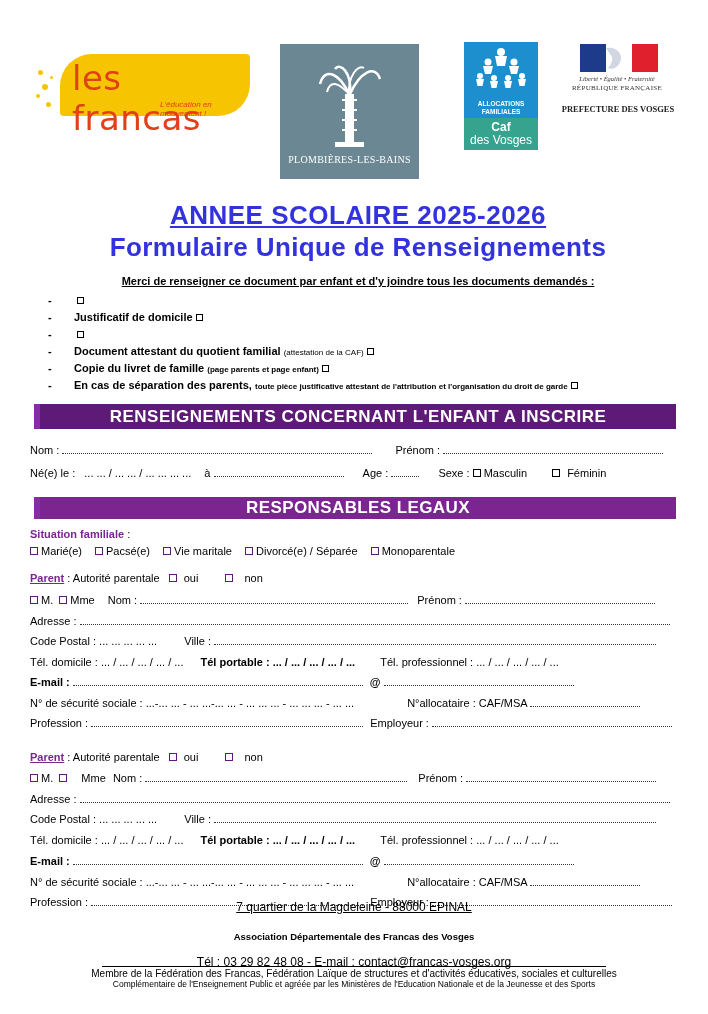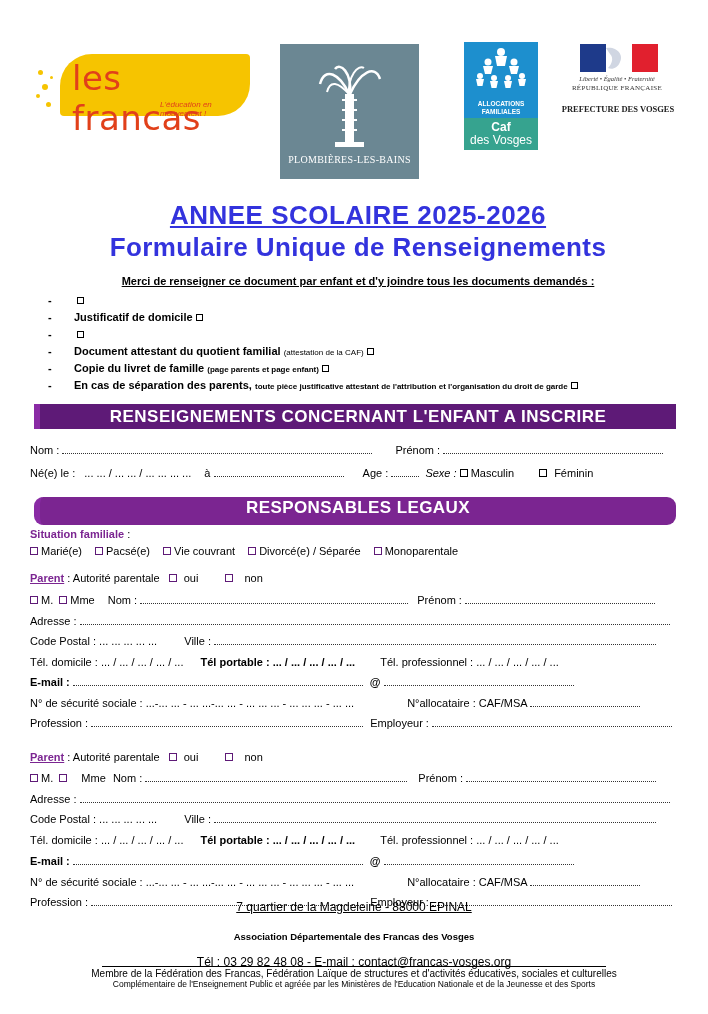--- a/index.html
+++ b/index.html
@@ -37,21 +37,21 @@
   .doc-list { left: 48px; top: 292px; width: 660px; list-style: none; }
   .doc-list li { font-size: 11px; font-weight: bold; height: 17px; line-height: 17px; position: relative; padding-left: 26px; white-space: nowrap; }
   .doc-list li .dash { position: absolute; left: 0; top: 0; }
   .doc-list li .small { font-size: 8px; font-weight: normal; }
   .doc-list li .small-b { font-size: 8px; font-weight: bold; }
   .cb { display: inline-block; width: 7px; height: 7px; border: 1px solid #000; margin-left: 3px; vertical-align: middle; position: relative; top: -1px; }
 
   
   .section-bar { left: 34px; width: 642px; background: #5e1a77; color: #fff; font-weight: bold; text-align: center; border-left: 6px solid #8a2ba5; }
   .bar-1 { top: 404px; height: 25px; font-size: 17px; line-height: 25px; letter-spacing: 0.5px; }
-  .bar-2 { top: 497px; height: 28px; font-size: 17px; line-height: 22px; letter-spacing: 0.4px; background: #7b2591; border-radius: 9px; }
+  .bar-2 { top: 497px; height: 22px; font-size: 17px; line-height: 22px; letter-spacing: 0.4px; background: #7b2591; }
 
   
   .row { position: absolute; font-size: 11px; white-space: nowrap; }
   .dots { display: inline-block; border-bottom: 1px dotted #333; height: 9px; vertical-align: baseline; }
   .label { display: inline-block; }
   .bold { font-weight: bold; }
   .purple { color: #7b2591; font-weight: bold; }
   .u { text-decoration: underline; }
   .sq { display: inline-block; width: 8px; height: 8px; border: 1.3px solid #5e1a77; vertical-align: middle; margin-right: 3px; position: relative; top: -1px; }
   .sq-black { border-color: #000; }
@@ -163,34 +163,34 @@
   <span class="dots" style="width:220px;"></span>
 </div>
 
 <div class="row" style="left:30px;top:467px;">
   <span class="label">Né(e) le :</span>
   <span class="label" style="margin-left:6px;">... ... / ... ... / ... ... ... ...</span>
   <span class="label" style="margin-left:10px;">à</span>
   <span class="dots" style="width:130px;"></span>
   <span class="label" style="margin-left:16px;">Age :</span>
   <span class="dots" style="width:28px;"></span>
-  <span class="label" style="margin-left:3px;font-style:italic;">Sexe :</span>
+  <span class="label" style="margin-left:16px;">Sexe :</span>
   <span class="sq sq-black"></span><span>Masculin</span>
   <span class="sq sq-black" style="margin-left:22px;"></span><span style="margin-left:4px;">Féminin</span>
 </div>
 
 <div class="abs section-bar bar-2">RESPONSABLES LEGAUX</div>
 
 <div class="row" style="left:30px;top:528px;">
   <span class="purple">Situation familiale</span><span> :</span>
 </div>
 <div class="row" style="left:30px;top:545px;">
   <span class="sq"></span><span>Marié(e)</span>
   <span class="sq" style="margin-left:10px;"></span><span>Pacsé(e)</span>
-  <span class="sq" style="margin-left:10px;"></span><span>Vie couvrant</span>
+  <span class="sq" style="margin-left:10px;"></span><span>Vie maritale</span>
   <span class="sq" style="margin-left:10px;"></span><span>Divorcé(e) / Séparée</span>
   <span class="sq" style="margin-left:10px;"></span><span>Monoparentale</span>
 </div>
 
 <div>
   <div class="row" style="left:30px;top:572px;">
     <span class="purple u">Parent</span>
     <span>: Autorité parentale</span>
     <span class="sq" style="margin-left:6px;"></span><span style="margin-left:4px;">oui</span>
     <span class="sq" style="margin-left:24px;"></span><span style="margin-left:8px;">non</span>

